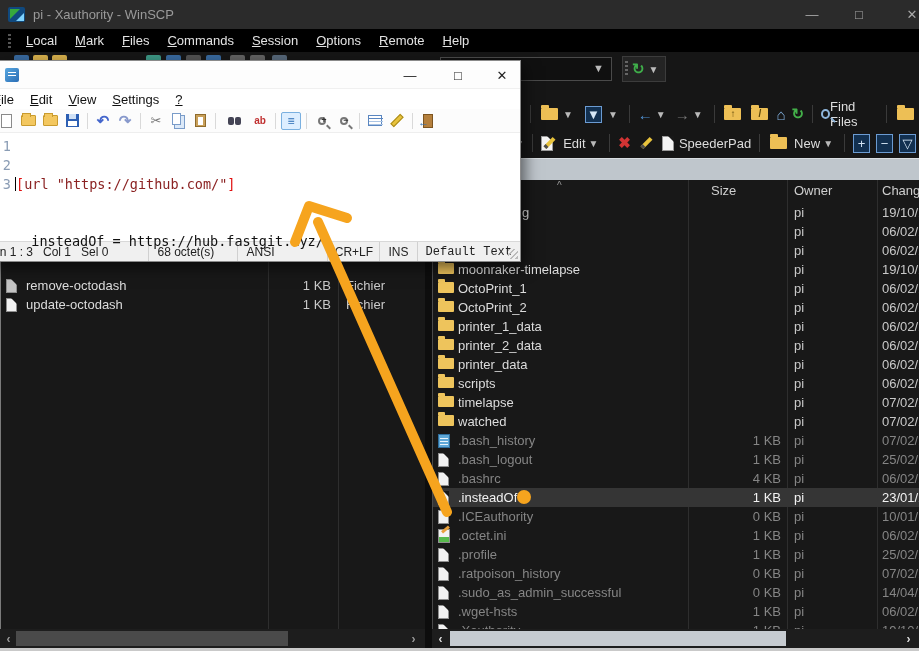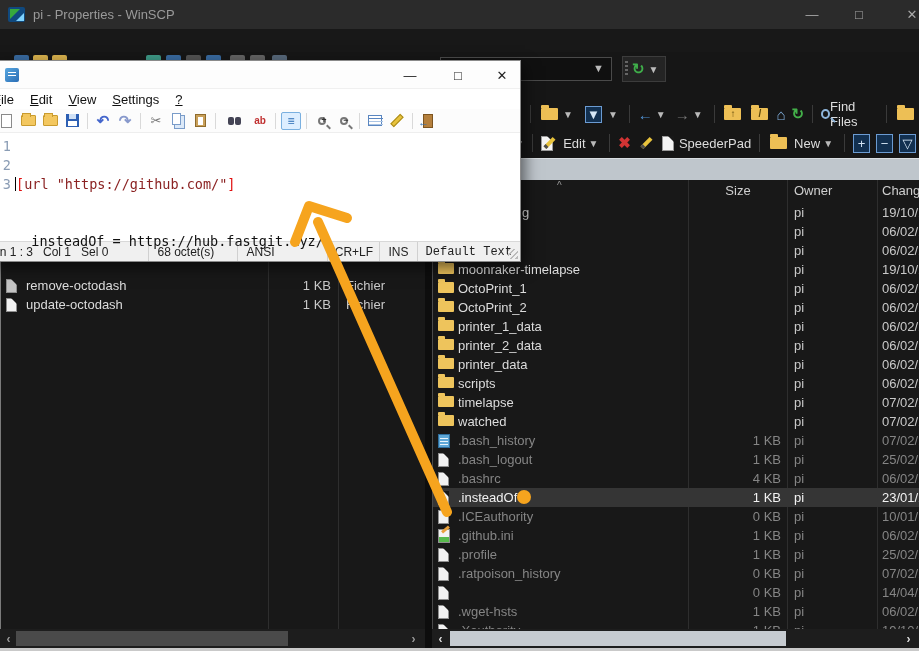--- a/index.html
+++ b/index.html
@@ -59,21 +59,21 @@
   .bluebox { width:19px; height:19px; border:1px solid #6b9bd2; background:#123050; color:#d6e6f5;
              display:flex; align-items:center; justify-content:center; font-size:13px; margin:0 3px; }
   .lightband { left:430px; top:158px; width:489px; height:22px; background:#bfc6cc; border-top:1px solid #d8dde1; }
 
   
   .panel-left { left:0; top:180px; width:425px; height:449px; background:#181818; overflow:hidden; border-left:1px solid #7a7a7a; }
   .panel-right { left:432px; top:180px; width:487px; height:449px; background:#181818; overflow:hidden; border-left:1px solid #4a4a4a; }
   .divider { left:425px; top:180px; width:7px; height:471px; background:#0d0d0d; }
   .colline { position:absolute; top:0; bottom:0; width:1px; background:#2e2e2e; }
   .rp-header { position:absolute; left:0; top:0; width:487px; height:22px; color:#cfcfcf; font-size:13px; }
-  .rp-header .hsize { position:absolute; left:270px; top:3px; width:70px; text-align:center; }
+  .rp-header .hsize { position:absolute; left:278px; top:3px; width:70px; text-align:left; }
   .rp-header .howner { position:absolute; left:361px; top:3px; }
   .rp-header .hchanged { position:absolute; left:449px; top:3px; }
   .sortmark { position:absolute; left:124px; top:0px; color:#9a9a9a; font-size:10px; }
   .rowwrap-left  { position:absolute; left:0; top:96px; width:425px; }
   .rowwrap-right { position:absolute; left:0; top:23px; width:487px; }
   .frow { position:relative; height:19px; font-size:13px; }
   .frow.selected { background:#353535; }
   .frow .ico { position:absolute; left:5px; top:3px; }
   .frow .name { position:absolute; left:25px; top:2px; color:#dcdcdc; white-space:pre; }
   .frow .size { position:absolute; left:278px; top:2px; width:70px; text-align:right; color:#c9c9c9; }
@@ -152,29 +152,40 @@
 
   .overlay { left:0; top:0; width:919px; height:651px; z-index:60; pointer-events:none; }
 </style>
 </head>
 <body>
 
 <div id="root">
 
   <div class="abs titlebar">
     <span class="winscp-ico"></span>
-    <span>pi - Properties - WinSCP</span>
+    <span>pi - Xauthority - WinSCP</span>
     <span class="cap-btns">
       <span class="cap-btn" style="left:-107px; position:relative; left:0;"></span>
     </span>
     <span class="cap-btn" style="right:90px">—</span>
     <span class="cap-btn" style="right:43px">□</span>
     <span class="cap-btn" style="right:-10px">✕</span>
   </div>
 
+  <div class="abs menubar">
+    <span class="grip"></span>
+    <span class="menu-item"><u>L</u>ocal</span>
+    <span class="menu-item"><u>M</u>ark</span>
+    <span class="menu-item"><u>F</u>iles</span>
+    <span class="menu-item"><u>C</u>ommands</span>
+    <span class="menu-item"><u>S</u>ession</span>
+    <span class="menu-item"><u>O</u>ptions</span>
+    <span class="menu-item"><u>R</u>emote</span>
+    <span class="menu-item"><u>H</u>elp</span>
+  </div>
 
   <div class="abs topstrip">
     <span class="mini-ico" style="left:14px; background:#3a6ea5"></span>
     <span class="mini-ico" style="left:33px; background:#e0b74f"></span>
     <span class="mini-ico" style="left:52px; background:#e0b74f"></span>
     <span class="mini-ico" style="left:146px; background:#3f9d8a"></span>
     <span class="mini-ico" style="left:166px; background:#3a6ea5"></span>
     <span class="mini-ico" style="left:186px; background:#555"></span>
     <span class="mini-ico" style="left:206px; background:#3a6ea5"></span>
     <span class="mini-ico" style="left:230px; background:#666"></span>
@@ -420,41 +431,42 @@
         </div>
         <div class="frow dim">
           <span class="ico fi-page"></span>
           <span class="name">.ICEauthority</span>
           <span class="size">0 KB</span>
           <span class="owner">pi</span>
           <span class="changed">10/01/2</span>
         </div>
         <div class="frow dim">
           <span class="ico fi-ini"></span>
-          <span class="name">.github.ini</span>
+          <span class="name">.octet.ini</span>
           <span class="size">1 KB</span>
           <span class="owner">pi</span>
           <span class="changed">06/02/2</span>
         </div>
         <div class="frow dim">
           <span class="ico fi-page"></span>
           <span class="name">.profile</span>
           <span class="size">1 KB</span>
           <span class="owner">pi</span>
           <span class="changed">25/02/2</span>
         </div>
         <div class="frow dim">
           <span class="ico fi-page"></span>
           <span class="name">.ratpoison_history</span>
           <span class="size">0 KB</span>
           <span class="owner">pi</span>
           <span class="changed">07/02/2</span>
         </div>
         <div class="frow dim">
           <span class="ico fi-page"></span>
+          <span class="name">.sudo_as_admin_successful</span>
           <span class="size">0 KB</span>
           <span class="owner">pi</span>
           <span class="changed">14/04/2</span>
         </div>
         <div class="frow dim">
           <span class="ico fi-page"></span>
           <span class="name">.wget-hsts</span>
           <span class="size">1 KB</span>
           <span class="owner">pi</span>
           <span class="changed">06/02/2</span>

